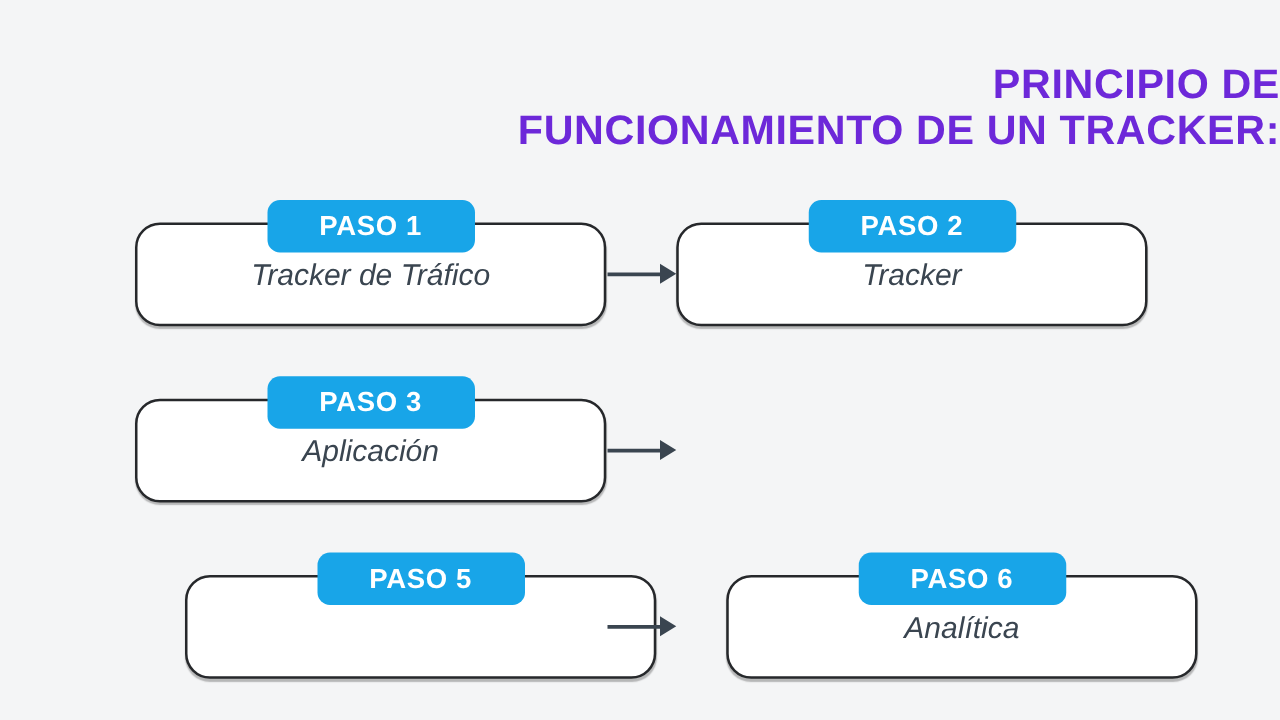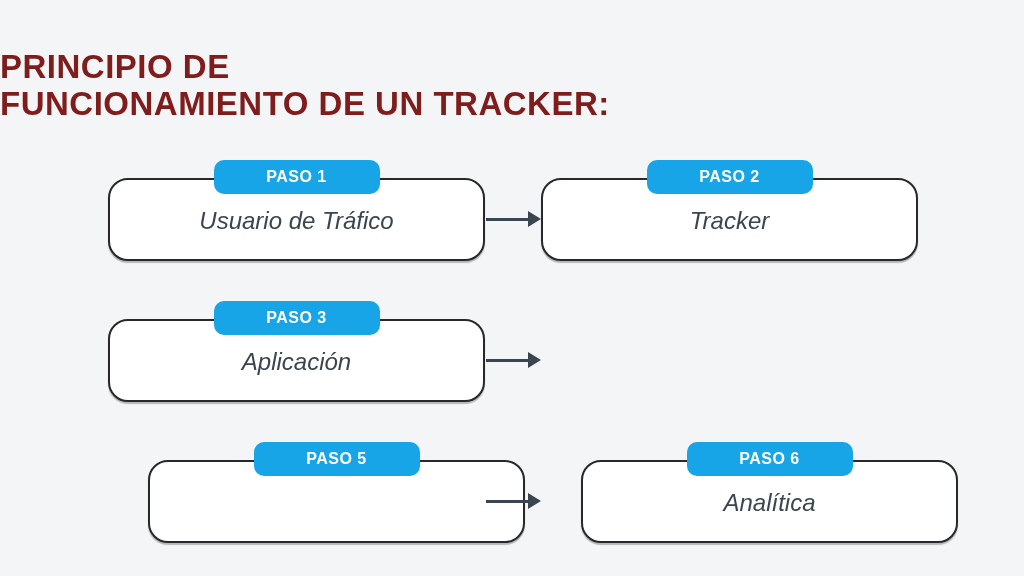--- a/index.html
+++ b/index.html
@@ -14,22 +14,22 @@
     height: 576px;
     background: #f4f5f6;
     overflow: hidden;
     margin: 0 auto;
   }
   .title {
     position: absolute;
     top: 48px;
     left: 0;
     width: 1024px;
-    text-align: left;
-    color: #7f1d1d;
+    text-align: right;
+    color: #6d28d9;
     font-weight: 800;
     font-size: 33px;
     line-height: 37px;
     letter-spacing: 0.5px;
   }
   .step-box {
     position: absolute;
     width: 377px;
     height: 83px;
     background: #ffffff;
@@ -42,21 +42,21 @@
     justify-content: center;
   }
   .step-badge {
     position: absolute;
     top: -20px;
     left: 50%;
     transform: translateX(-50%);
     background: #18a5e8;
     color: #ffffff;
     font-weight: 700;
-    font-size: 16px;
+    font-size: 22px;
     letter-spacing: 0.5px;
     width: 134px;
     padding: 8px 16px;
     text-align: center;
     border-radius: 10px;
   }
   .step-label {
     font-style: italic;
     font-size: 24px;
     color: #3a4550;
@@ -102,21 +102,21 @@
 
 <div class="stage">
 
   <div class="title">
     <div>PRINCIPIO DE</div>
     <div>FUNCIONAMIENTO DE UN TRACKER:</div>
   </div>
 
   <div class="step-box col-left row-1">
     <div class="step-badge">PASO 1</div>
-    <div class="step-label">Usuario de Tráfico</div>
+    <div class="step-label">Tracker de Tráfico</div>
   </div>
   <div class="arrow arrow-1">
     <div class="shaft"></div>
     <div class="head"></div>
   </div>
   <div class="step-box col-right row-1">
     <div class="step-badge">PASO 2</div>
     <div class="step-label">Tracker</div>
   </div>
 

